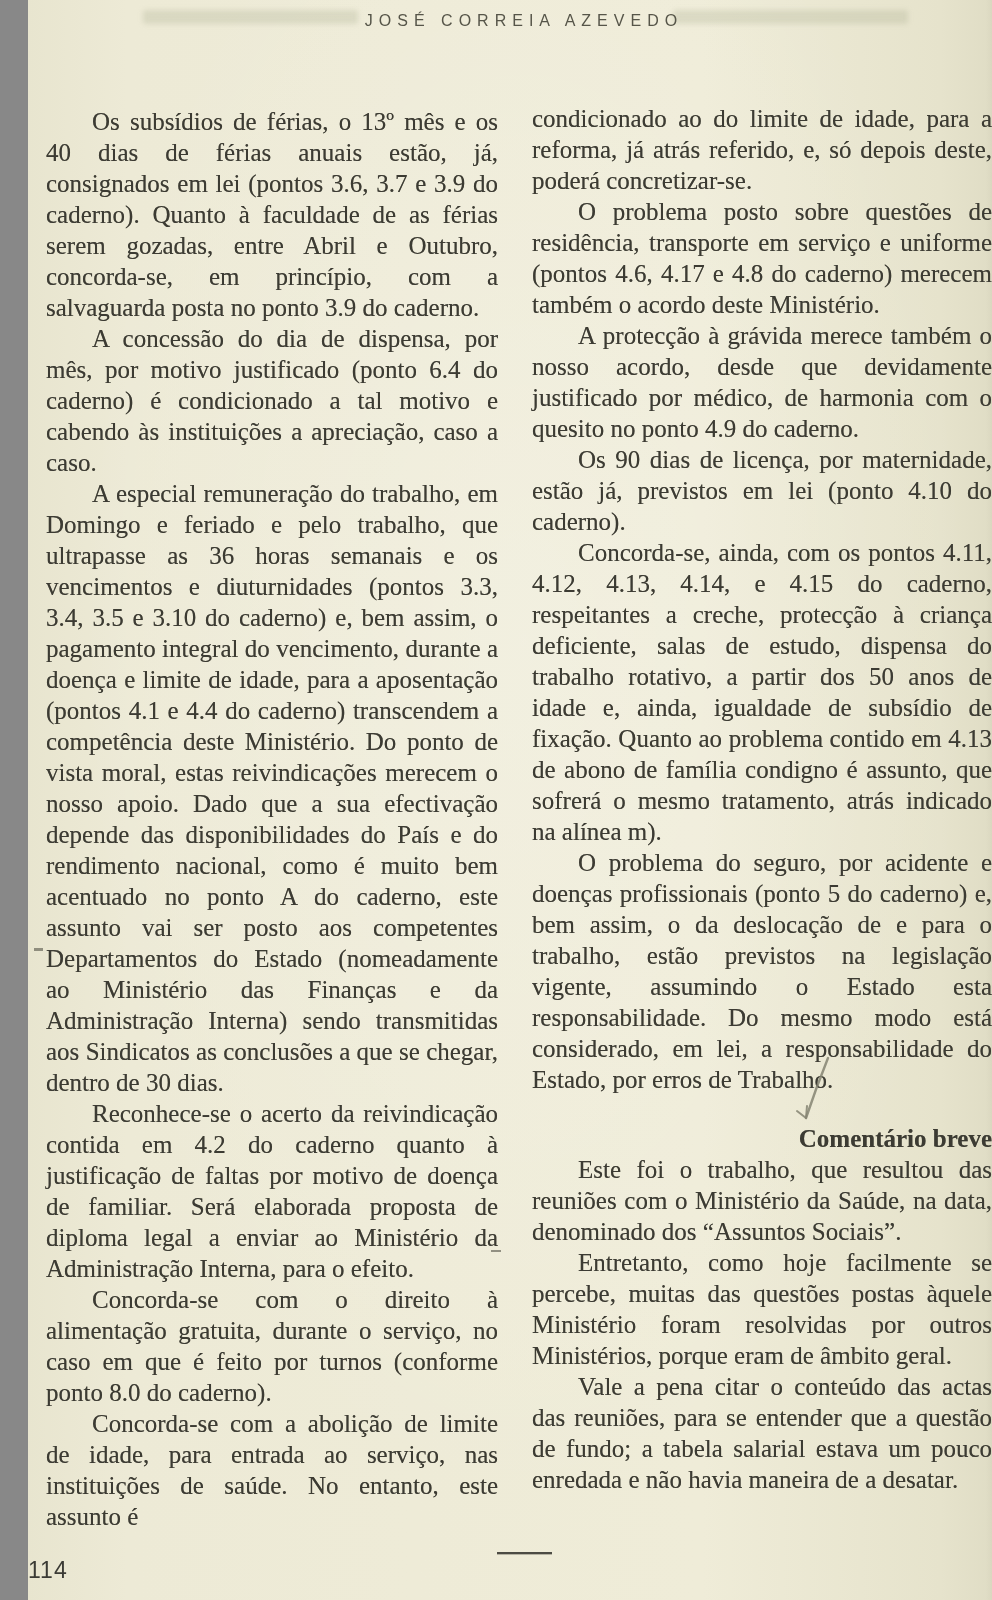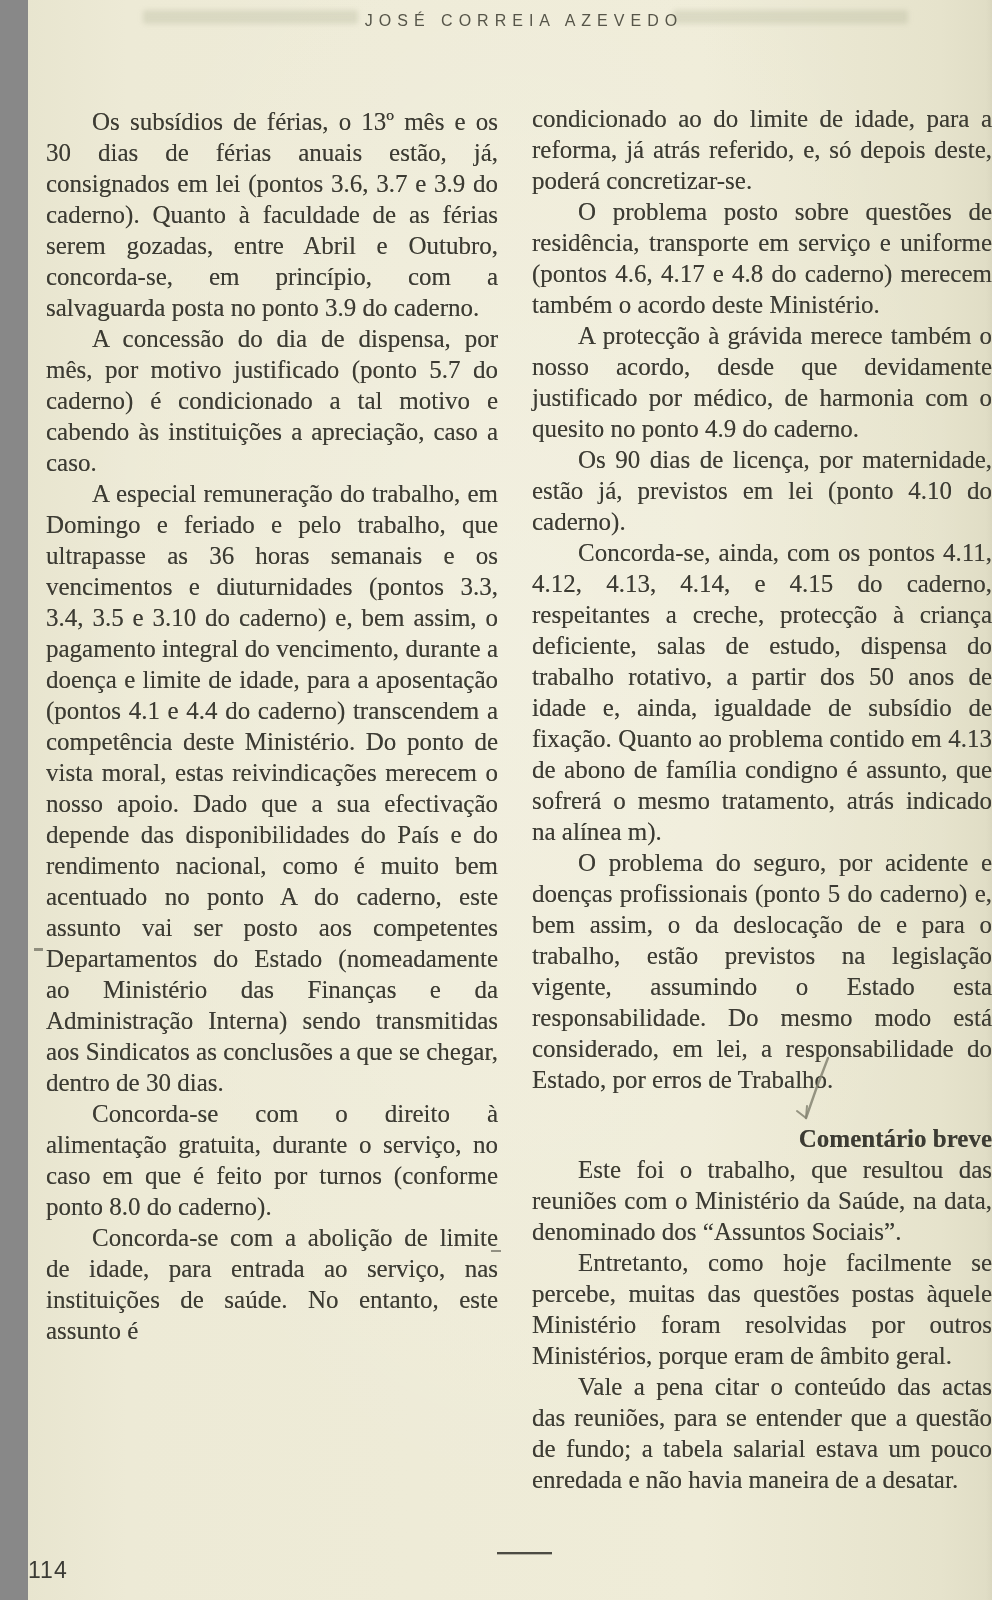--- a/index.html
+++ b/index.html
@@ -91,23 +91,24 @@
 <body>
 
 <div class="page">
 
   <div class="ghost ghost-1"></div>
   <div class="ghost ghost-2"></div>
 
   <div class="header">JOSÉ CORREIA AZEVEDO</div>
 
   <div class="column left">
-      <p class="para indent">Os subsídios de férias, o 13º mês e os 30 dias de férias anuais estão, já, consignados em lei (pontos 3.6, 3.7 e 3.9 do caderno). Quanto à faculdade de as férias serem gozadas, entre Abril e Outubro, concorda-se, em princípio, com a salvaguarda posta no ponto 3.9 do caderno.</p>
-      <p class="para indent">A concessão do dia de dispensa, por mês, por motivo justificado (ponto 5.7 do caderno) é condicionado a tal motivo e cabendo às instituições a apreciação, caso a caso.</p>
+      <p class="para indent">Os subsídios de férias, o 13º mês e os 40 dias de férias anuais estão, já, consignados em lei (pontos 3.6, 3.7 e 3.9 do caderno). Quanto à faculdade de as férias serem gozadas, entre Abril e Outubro, concorda-se, em princípio, com a salvaguarda posta no ponto 3.9 do caderno.</p>
+      <p class="para indent">A concessão do dia de dispensa, por mês, por motivo justificado (ponto 6.4 do caderno) é condicionado a tal motivo e cabendo às instituições a apreciação, caso a caso.</p>
       <p class="para indent">A especial remuneração do trabalho, em Domingo e feriado e pelo trabalho, que ultrapasse as 36 horas semanais e os vencimentos e diuturnidades (pontos 3.3, 3.4, 3.5 e 3.10 do caderno) e, bem assim, o pagamento integral do vencimento, durante a doença e limite de idade, para a aposentação (pontos 4.1 e 4.4 do caderno) transcendem a competência deste Ministério. Do ponto de vista moral, estas reivindicações merecem o nosso apoio. Dado que a sua efectivação depende das disponibilidades do País e do rendimento nacional, como é muito bem acentuado no ponto A do caderno, este assunto vai ser posto aos competentes Departamentos do Estado (nomeadamente ao Ministério das Finanças e da Administração Interna) sendo transmitidas aos Sindicatos as conclusões a que se chegar, dentro de 30 dias.</p>
+      <p class="para indent">Reconhece-se o acerto da reivindicação contida em 4.2 do caderno quanto à justificação de faltas por motivo de doença de familiar. Será elaborada proposta de diploma legal a enviar ao Ministério da Administração Interna, para o efeito.</p>
       <p class="para indent">Concorda-se com o direito à alimentação gratuita, durante o serviço, no caso em que é feito por turnos (conforme ponto 8.0 do caderno).</p>
       <p class="para indent">Concorda-se com a abolição de limite de idade, para entrada ao serviço, nas instituições de saúde. No entanto, este assunto é</p>
     </div>
 
   <div class="column right">
       <p class="para">condicionado ao do limite de idade, para a reforma, já atrás referido, e, só depois deste, poderá concretizar-se.</p>
       <p class="para indent">O problema posto sobre questões de residência, transporte em serviço e uniforme (pontos 4.6, 4.17 e 4.8 do caderno) merecem também o acordo deste Ministério.</p>
       <p class="para indent">A protecção à grávida merece também o nosso acordo, desde que devidamente justificado por médico, de harmonia com o quesito no ponto 4.9 do caderno.</p>
       <p class="para indent">Os 90 dias de licença, por maternidade, estão já, previstos em lei (ponto 4.10 do caderno).</p>
       <p class="para indent">Concorda-se, ainda, com os pontos 4.11, 4.12, 4.13, 4.14, e 4.15 do caderno, respeitantes a creche, protecção à criança deficiente, salas de estudo, dispensa do trabalho rotativo, a partir dos 50 anos de idade e, ainda, igualdade de subsídio de fixação. Quanto ao problema contido em 4.13 de abono de família condigno é assunto, que sofrerá o mesmo tratamento, atrás indicado na alínea m).</p>

